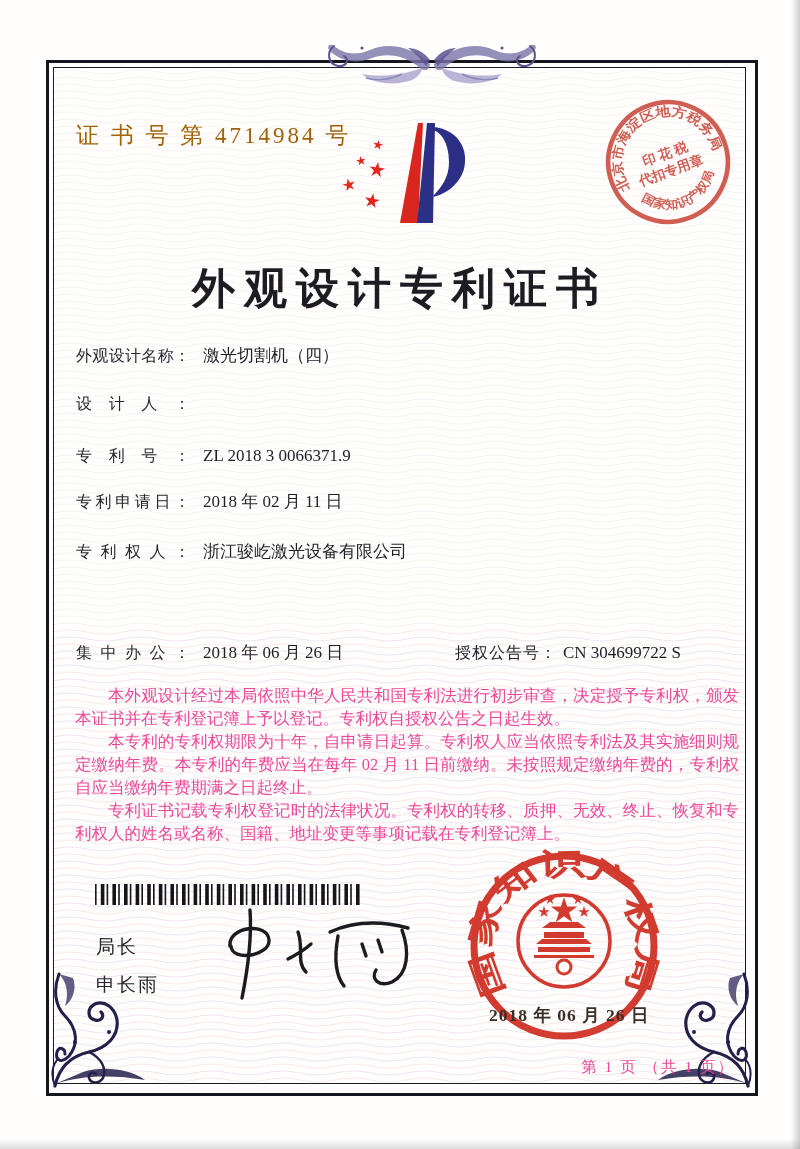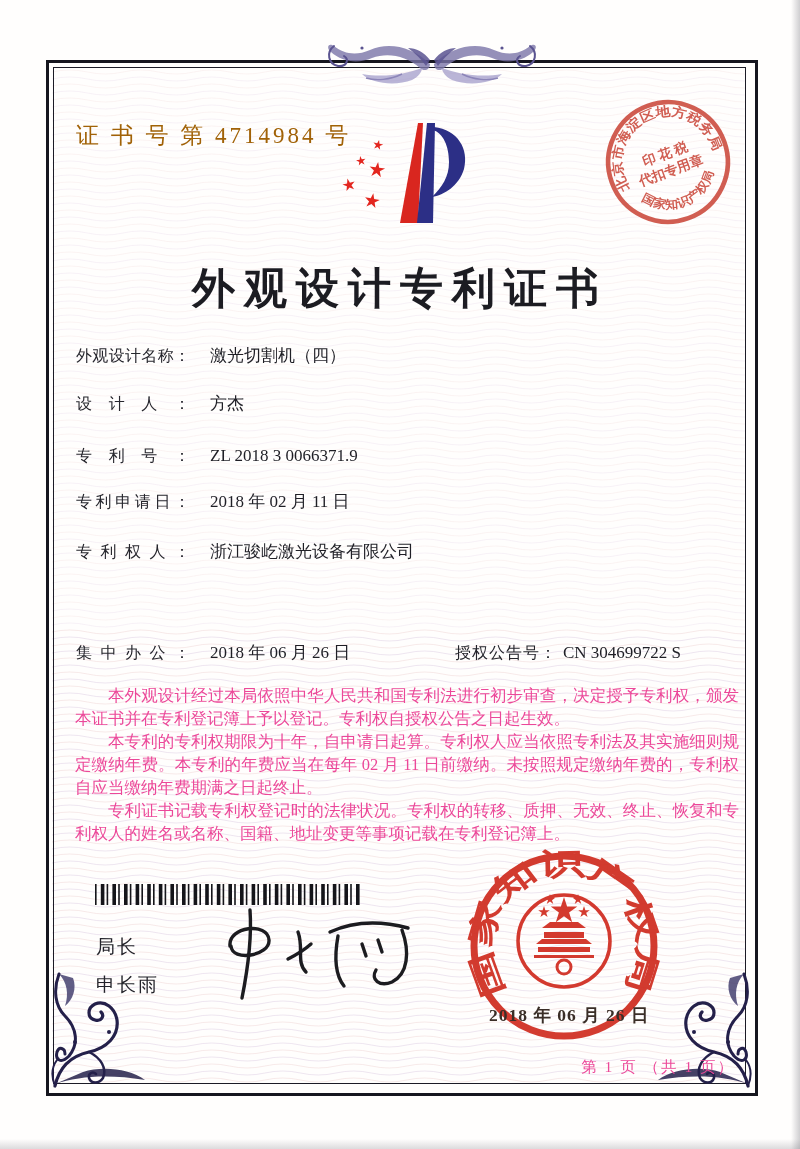--- a/index.html
+++ b/index.html
@@ -12,21 +12,21 @@
   .frame-inner{position:absolute;left:53px;top:67px;width:691px;height:1015px;
                border:1.5px solid #1b1b26;}
   .waves{position:absolute;left:52px;top:66px;width:694px;height:1018px;pointer-events:none;}
   .cert-no{position:absolute;left:76px;top:120px;font-size:23px;letter-spacing:3px;color:#a16207;}
   .logo{position:absolute;left:332px;top:116px;width:140px;height:122px;}
   .title{position:absolute;left:0;top:241px;width:800px;text-align:center;
          font-size:43px;font-weight:bold;letter-spacing:9px;color:#1c1c22;margin-top:19px;}
   .row{position:absolute;left:76px;width:662px;display:flex;font-size:17px;line-height:24px;}
   .lbl{flex:0 0 114px;text-align-last:justify;text-align:justify;white-space:nowrap;
        font-size:16px;color:#26262d;}
-  .val{flex:1;margin-left:20px;color:#1f1f26;}
+  .val{flex:1;margin-left:13px;color:#1f1f26;}
   .grant-right{position:absolute;left:455px;display:flex;font-size:17px;line-height:24px;}
   .grant-right .lbl2{white-space:pre;font-size:16px;letter-spacing:1px;}
   .grant-right .val{margin-left:6px;}
   .paras{position:absolute;left:75px;top:684px;width:664px;font-size:16.5px;
          line-height:23px;text-align:justify;color:#ec4899;}
   .paras p{margin:0;text-indent:2em;}
   .barcode{position:absolute;left:95px;top:884px;width:268px;height:21px;}
   .dir-title{position:absolute;left:96px;top:934px;font-size:19px;letter-spacing:2px;}
   .dir-name{position:absolute;left:96px;top:972px;font-size:19px;letter-spacing:2px;}
   .sig{position:absolute;left:212px;top:904px;width:212px;height:102px;}
@@ -260,21 +260,20 @@
   </svg>
 
   <div class="title">外观设计专利证书</div>
 
   <div class="row" style="top:344px">
     <span class="lbl">外观设计名称：</span>
     <span class="val">激光切割机（四）</span>
   </div>
   <div class="row" style="top:392px">
     <span class="lbl">设计人：</span>
-    <span class="val">方杰</span>
   </div>
   <div class="row" style="top:444px">
     <span class="lbl">专利号：</span>
     <span class="val">ZL 2018 3 0066371.9</span>
   </div>
   <div class="row" style="top:490px">
     <span class="lbl">专利申请日：</span>
     <span class="val">2018 年 02 月 11 日</span>
   </div>
   <div class="row" style="top:540px">

